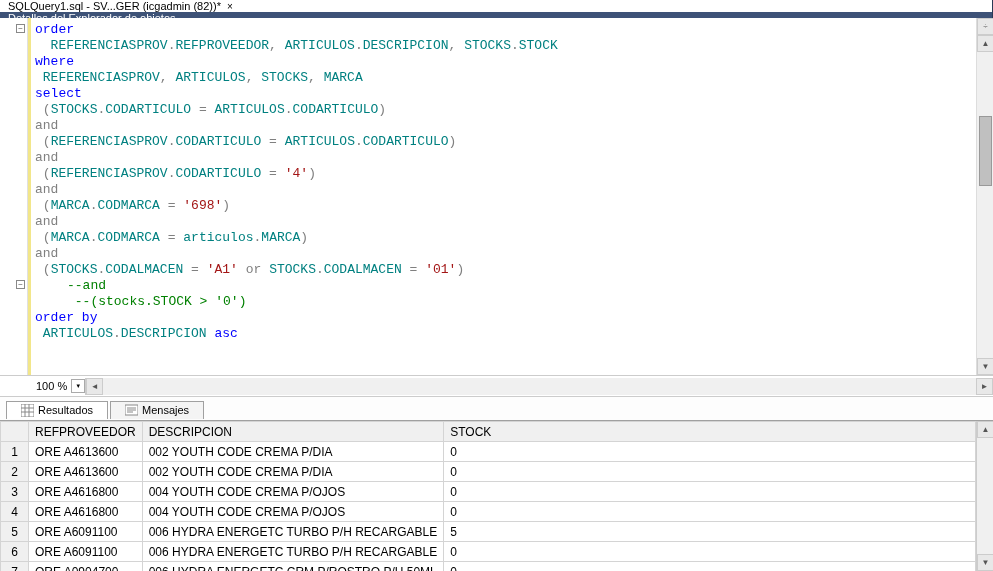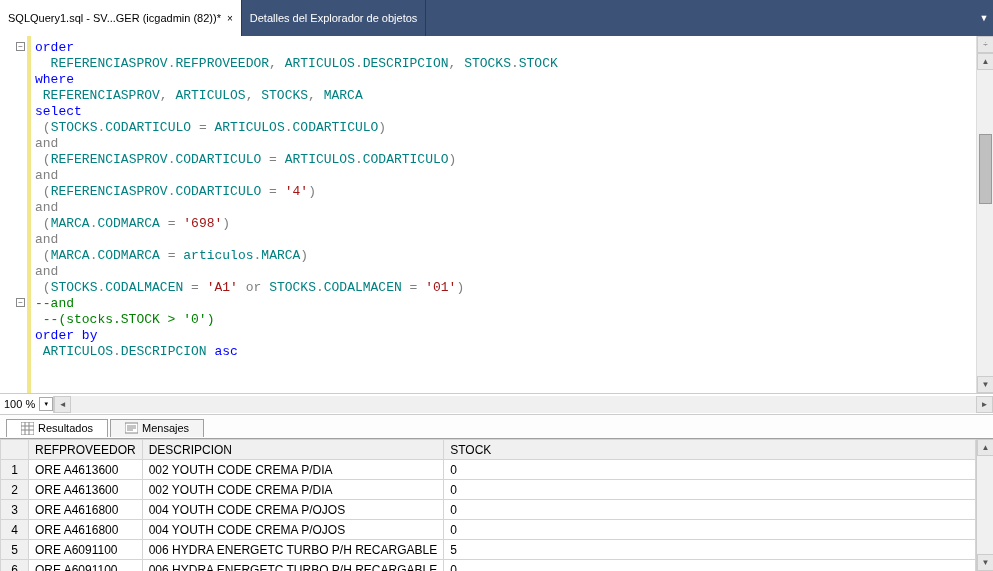--- a/index.html
+++ b/index.html
@@ -10,22 +10,23 @@
     background: #fff;
     width: 993px;
     height: 571px;
     overflow: hidden;
     display: flex;
     flex-direction: column;
   }
   .tab-bar {
     display: flex;
     background: #3d5277;
-    height: 36px;
+    height: 18px;
     align-items: stretch;
+    flex-direction: column;
   }
   .tab {
     display: flex;
     align-items: center;
     padding: 0 8px;
     color: #fff;
     font-size: 11px;
     cursor: pointer;
     border-right: 1px solid #2a3a55;
   }
@@ -79,21 +80,21 @@
     line-height: 16px;
     white-space: pre;
     overflow: hidden;
     position: relative;
     border-left: 3px solid #f2e68a;
   }
   .kw { color: #0000ff; }
   .obj { color: #008080; }
   .gray { color: #808080; }
   .str { color: #a31515; }
-  .cmt { color: #008000; }
+  .cmt { color: #008000; margin-left: 32px; }
   .plain { color: #000; }
   .rscroll {
     width: 17px;
     background: #f0f0f0;
     border-left: 1px solid #ddd;
     position: relative;
   }
   .rscroll .arrow-btn {
     width: 17px; height: 17px;
     background: #e8e8e8;
@@ -109,20 +110,21 @@
     left: 2px; width: 13px;
     background: #c0c0c0;
     border: 1px solid #999;
   }
   .zoom-row {
     display: flex;
     align-items: center;
     height: 21px;
     border-bottom: 1px solid #ccc;
     font-size: 11px;
+    padding-left: 32px;
   }
   .zoom-row .zl { padding: 0 4px; }
   .zoom-row .drop-btn {
     width: 14px; height: 14px;
     border: 1px solid #aaa;
     font-size: 7px;
     text-align: center;
     line-height: 12px;
     cursor: pointer;
   }

